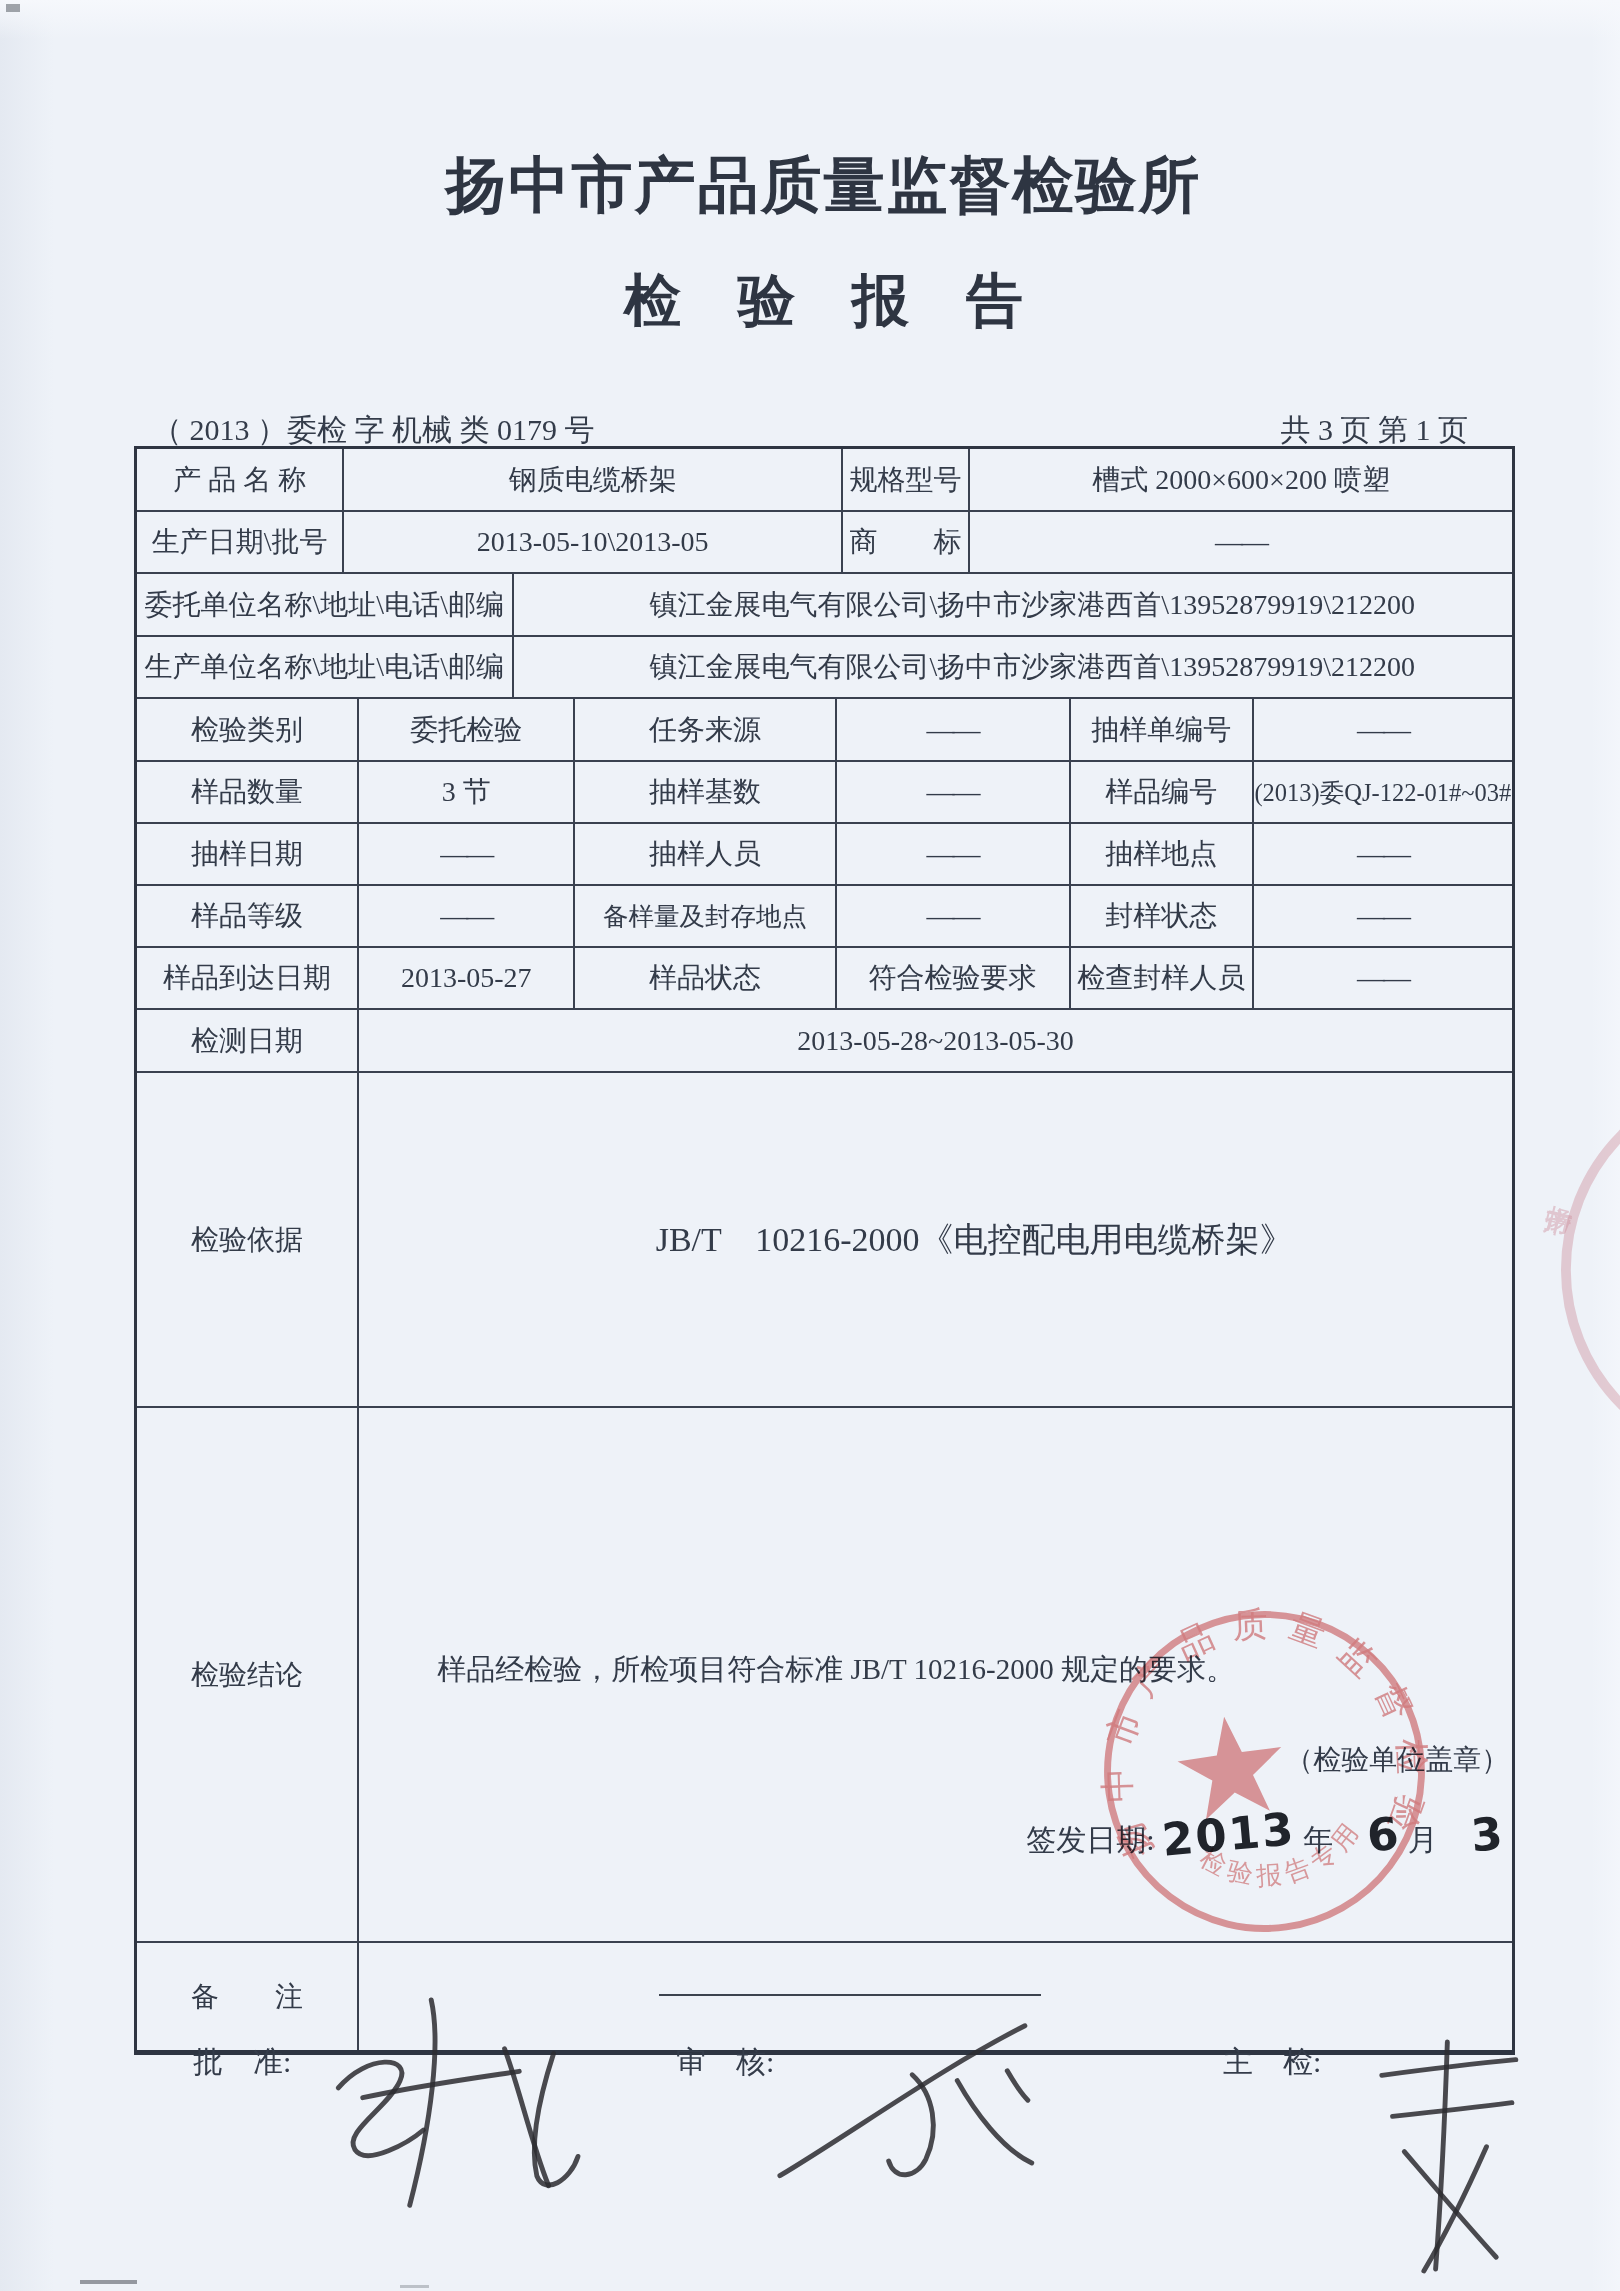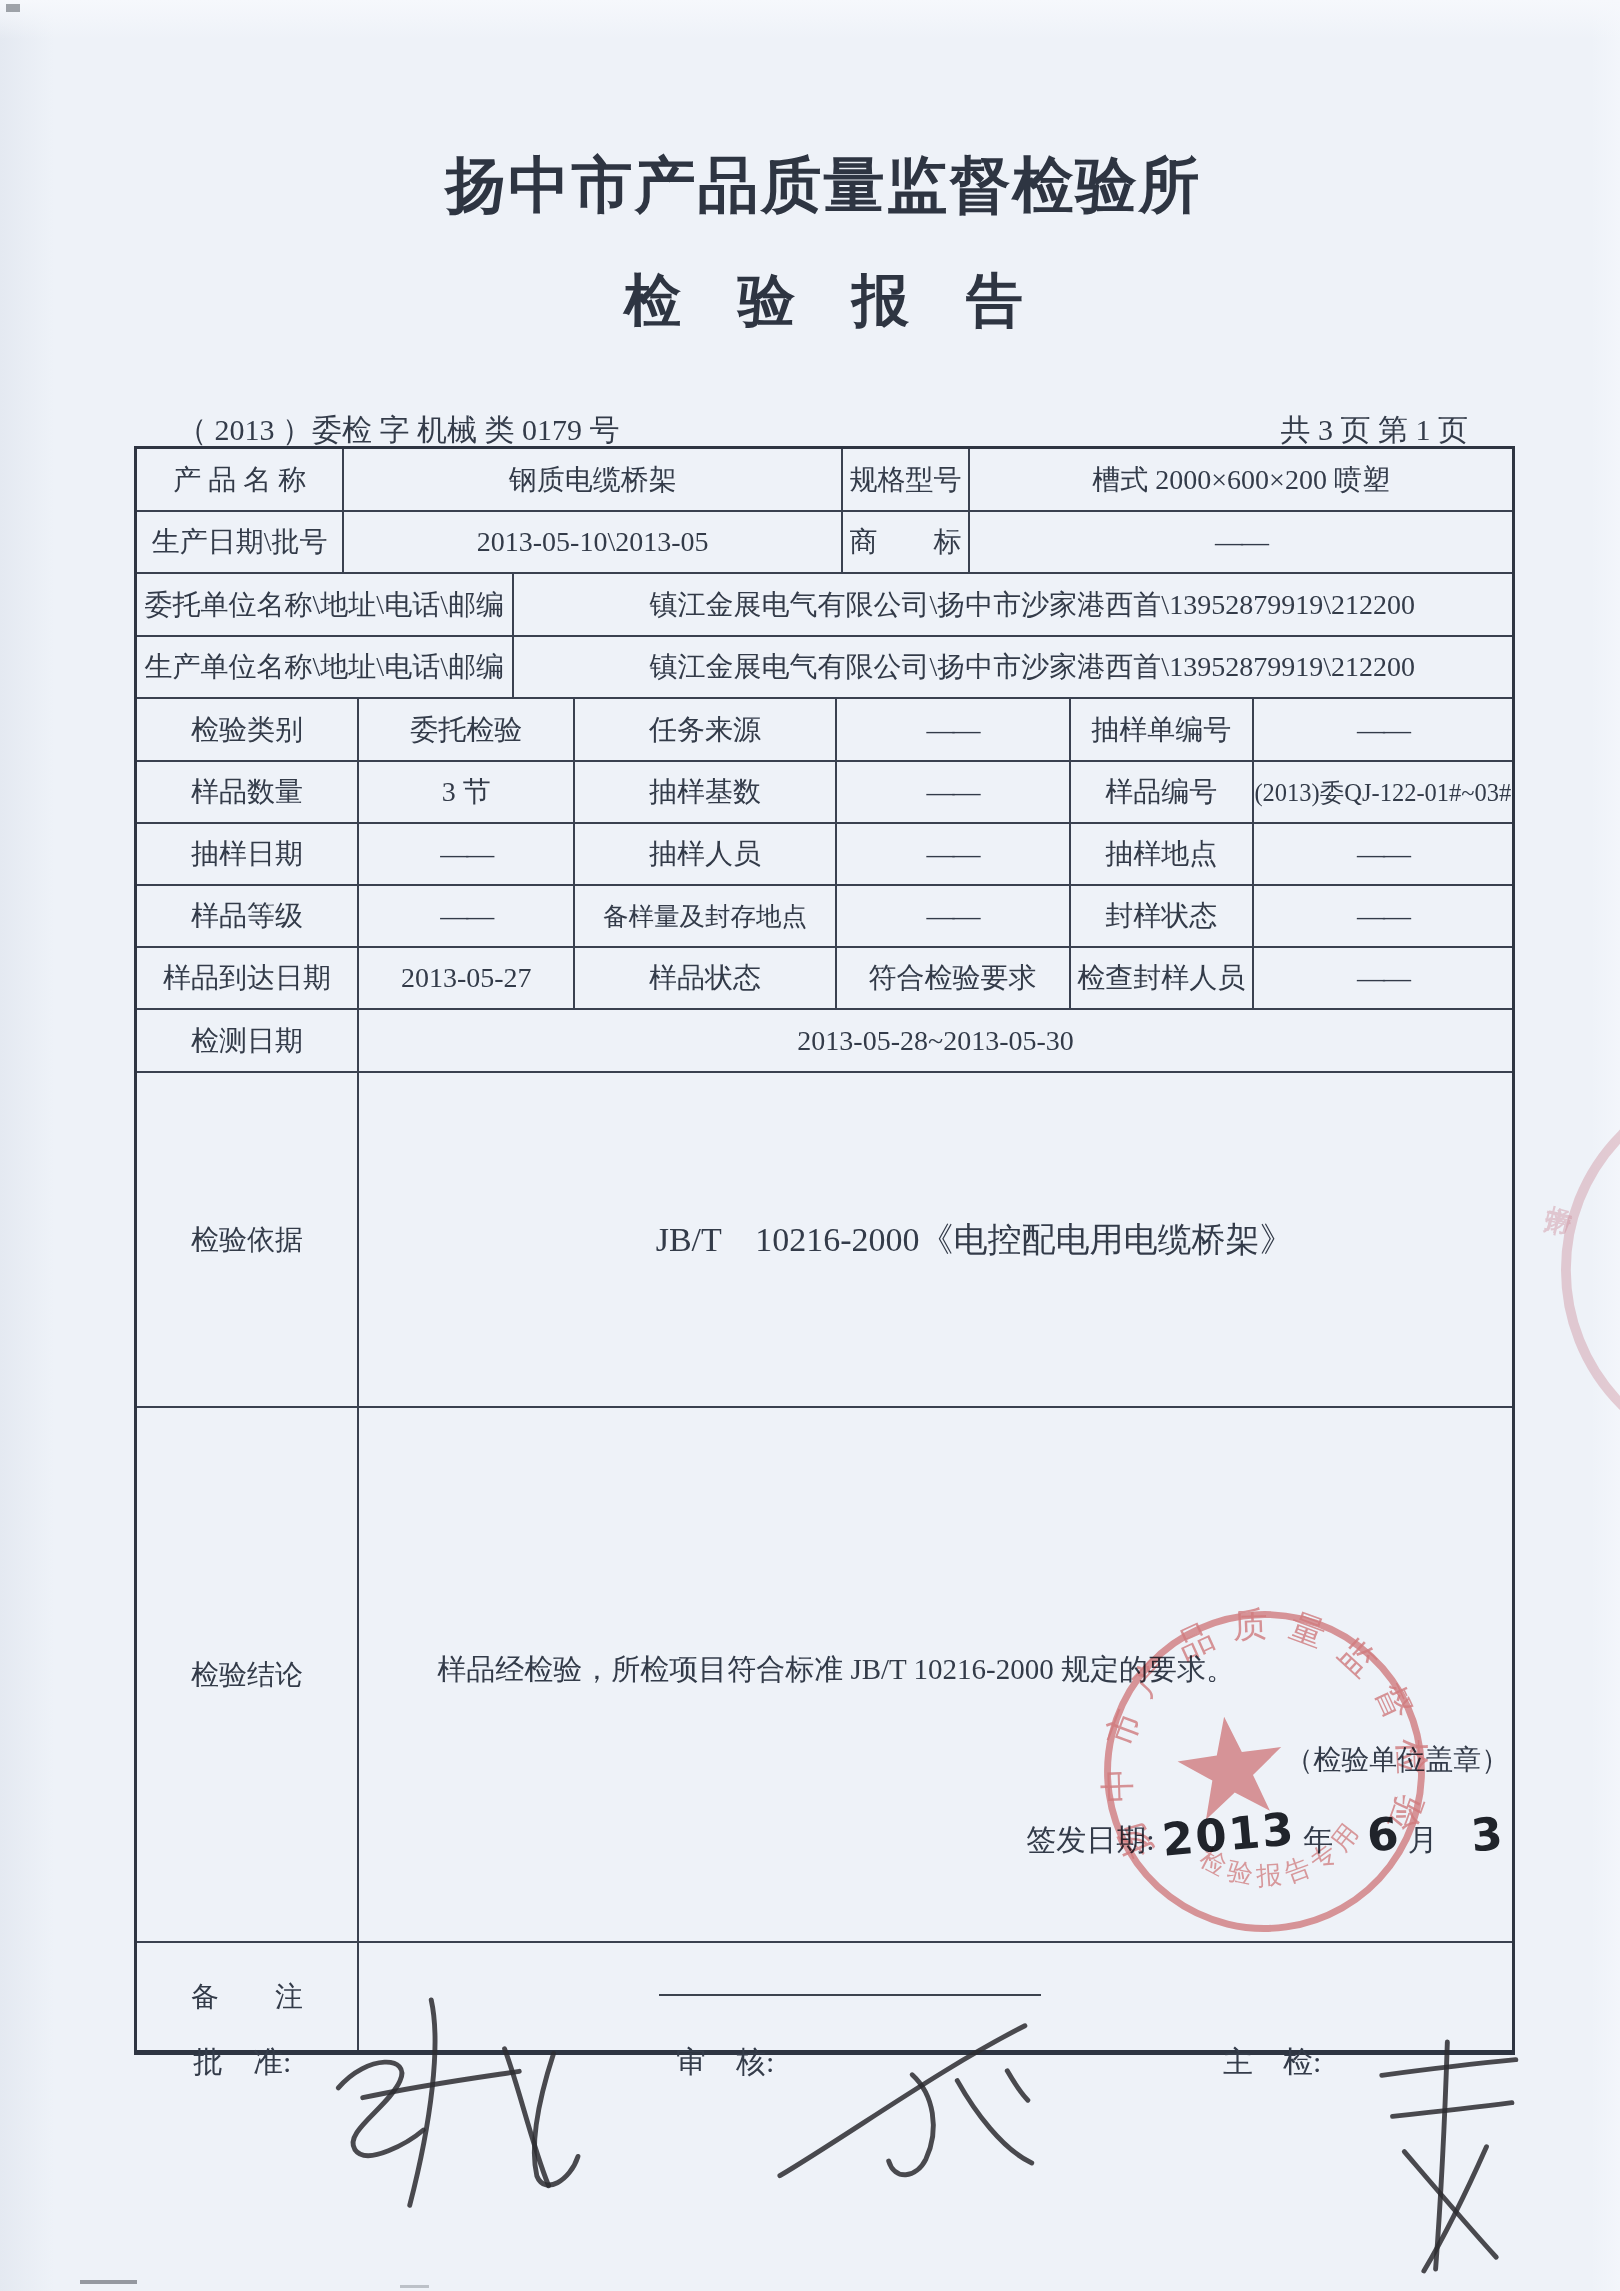--- a/index.html
+++ b/index.html
@@ -20,21 +20,21 @@
   }
   .title-institute{
     position:absolute;top:145px;left:0;width:1647px;text-align:center;
     font-size:61px;font-weight:bold;letter-spacing:2px;color:#2e3542;
   }
   .title-report{
     position:absolute;top:263px;left:0;width:1647px;text-align:center;
     font-size:57px;font-weight:bold;color:#2e3542;
   }
   .meta-line{position:absolute;top:410px;left:0;width:1620px;font-size:30px;color:#343c4a;}
-  .meta-no{position:absolute;left:177px;top:0;}
+  .meta-no{position:absolute;left:152px;top:0;}
   .meta-page{position:absolute;right:152px;top:0;}
 
   .table-wrap{
     position:absolute;left:134px;top:446px;width:1381px;
     border:3.9px solid #2e3542;border-bottom-width:5.9px;
     background:transparent;
   }
   table.doc{width:100%;border-collapse:collapse;table-layout:fixed;}
   table.doc td{
     border-bottom:2px solid var(--line);

